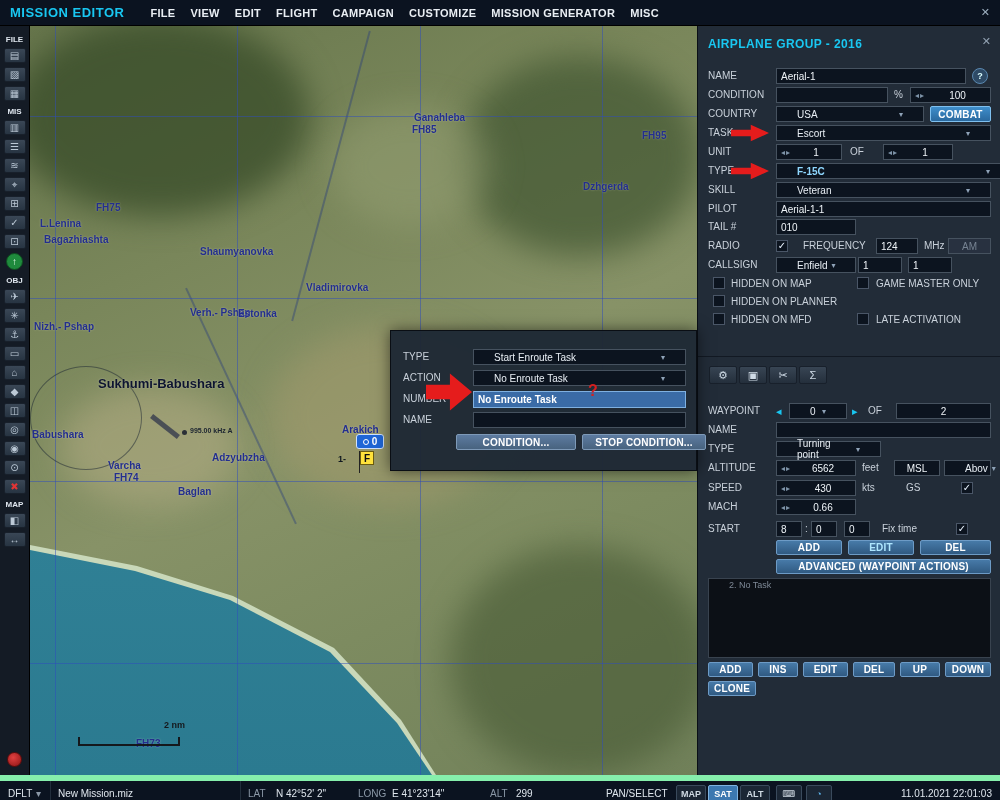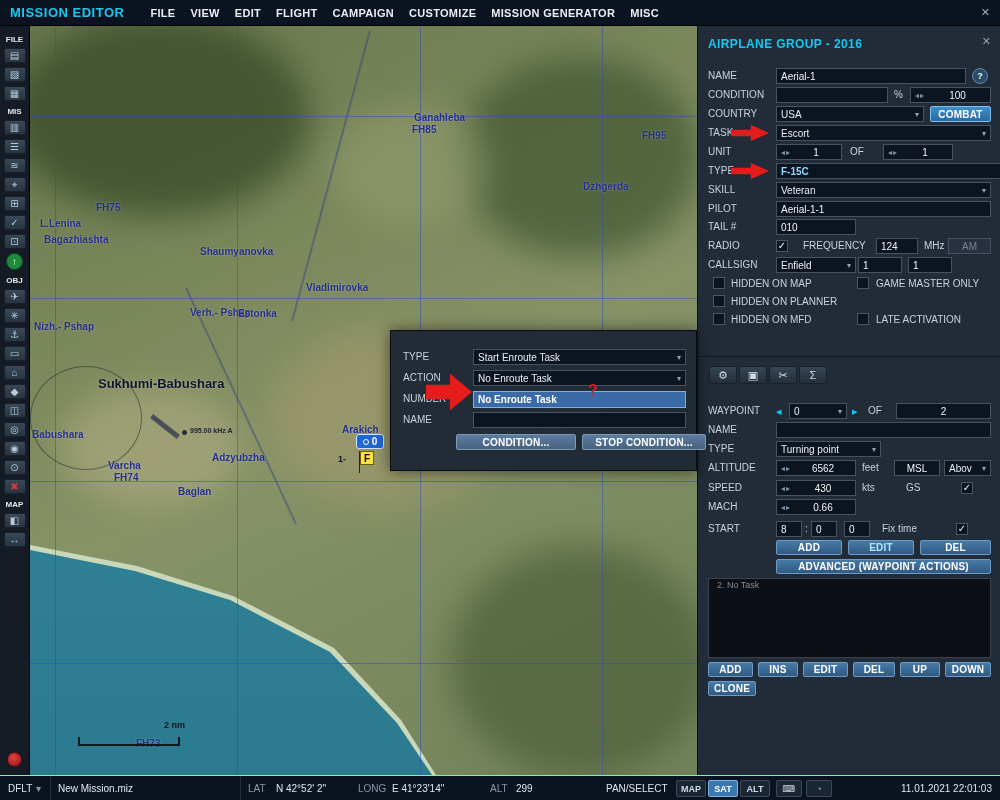--- a/index.html
+++ b/index.html
@@ -35,45 +35,45 @@
 #wpbadge .dot{width:6px;height:6px;border:1px solid #fff;border-radius:50%}
 #wppole{position:absolute;left:329px;top:425px;width:1px;height:22px;background:#222}
 #wpflag{position:absolute;left:330px;top:425px;width:14px;height:14px;background:#ffe23c;border:1px solid #6b5c10;color:#111;font-size:10px;font-weight:bold;text-align:center;line-height:13px}
 #wpnum{position:absolute;left:308px;top:428px;color:#101820;font-size:9px;font-weight:bold}
 #scalebar{position:absolute;left:48px;top:711px;width:102px;height:9px;border-left:2px solid #15181c;border-right:2px solid #15181c;border-bottom:2px solid #15181c}
 
 .lbl{position:absolute;color:#c9d1da;font-size:10px;white-space:nowrap}
 .inp{position:absolute;height:16px;background:#0c141f;border:1px solid #46525f;color:#eef3f7;font-size:10px;padding:0 4px;font-family:inherit;outline:none}
 .box{position:absolute;height:16px;background:#0c141f;border:1px solid #46525f;color:#eef3f7;font-size:10px;display:flex;align-items:center;padding:0 4px}
 .box.ctr{justify-content:center}
-.sel{position:absolute;height:16px;background:#0c141f;border:1px solid #46525f;color:#e8eef4;font-size:10px;display:flex;align-items:center;justify-content:space-between;padding:0 4px}
+.sel{position:absolute;height:16px;background:#0c141f;border:1px solid #46525f;color:#e8eef4;font-size:10px;display:flex;align-items:center;justify-content:space-between;padding:0 20px}
 .sel .ct{color:#8fa3b8;font-size:8px;margin-left:4px}
 .spin{position:absolute;height:16px;background:#0c141f;border:1px solid #46525f;color:#eef3f7;font-size:10px;display:flex;align-items:center;padding:0 4px;gap:4px}
 .spin .ar{color:#7e93a8;font-size:8px;letter-spacing:1px}
 .spin .v{flex:1;text-align:center}
 .chk{position:absolute;width:12px;height:12px;background:#0c141f;border:1px solid #4a5667;color:#eaf4ff;font-size:10px;line-height:10px;text-align:center}
 .btn{position:absolute;height:15px;background:linear-gradient(#477aa8,#305a82);border:1px solid #6d9bc6;border-radius:2px;color:#fff;font-size:10px;font-weight:bold;display:flex;align-items:center;justify-content:center;letter-spacing:.2px}
 .btn.cy{color:#aee6ff}
 .btn.gray{background:linear-gradient(#5d7ba0,#48637f);border-color:#7e9ab8}
 
 #panel{position:absolute;left:697px;top:26px;width:303px;height:749px;background:#222c38;z-index:15;border-left:1px solid #0a0f16}
 #panel .hdr{position:absolute;left:10px;top:11px;color:#19c7f1;font-weight:bold;font-size:12px;letter-spacing:.4px}
 #panel .pclose{position:absolute;right:9px;top:9px;color:#93a3b3;font-size:11px}
 #helpbtn{position:absolute;left:274px;top:42px;width:16px;height:16px;border-radius:50%;background:#2e4a66;border:1px solid #5a88b0;color:#dff;font-size:9px;font-weight:bold;text-align:center;line-height:14px}
 #divider{position:absolute;left:0;top:330px;width:303px;height:1px;background:#121923}
 .tab{position:absolute;top:340px;width:28px;height:18px;background:linear-gradient(#384554,#242f3c);border:1px solid #18202b;border-radius:2px;color:#cfdbe6;font-size:11px;text-align:center;line-height:16px}
 .navar{position:absolute;color:#19c7f1;font-size:11px;font-weight:bold}
 #actlist{position:absolute;left:10px;top:552px;width:283px;height:80px;background:#0c1016;border:1px solid #39434f}
 .act1{height:15px;background:#29333f;color:#e8edf2;font-size:9px;padding:1px 4px;white-space:pre}
-.act2{height:15px;color:#7e8996;font-size:9px;padding:1px 8px;white-space:pre}
+.act2{height:15px;color:#7e8996;font-size:9px;padding:1px 20px;white-space:pre}
 
 #dlg{position:absolute;left:390px;top:330px;width:307px;height:141px;background:rgba(30,40,53,.97);border:1px solid #0a0e14;box-shadow:0 0 14px rgba(0,0,0,.55);z-index:18}
 #ddsel{position:absolute;left:82px;top:60px;width:213px;height:17px;background:#3a6ba6;border:1px solid #7fb0e0;color:#fff;font-size:10px;font-weight:bold;display:flex;align-items:center;padding:0 4px}
 
-#sb{position:absolute;left:0;top:775px;width:1000px;height:25px;background:#0b1320;border-top:1px solid #86efac;z-index:30}
+#sb{position:absolute;left:0;top:775px;width:1000px;height:25px;background:#0b1320;border-top:6px solid #86efac;z-index:30}
 .sbt{position:absolute;top:7px;font-size:10px;color:#dfe6ed;white-space:nowrap}
 .sbl{color:#8b98a7}
 .sbsep{position:absolute;top:0;width:1px;height:25px;background:#222e3c}
 .sbb{position:absolute;top:4px;height:17px;background:#1b2634;border:1px solid #3a4a5c;border-radius:2px;color:#cfd9e2;font-size:9px;font-weight:bold;display:flex;align-items:center;justify-content:center}
 .sbb.on{background:#3c78b0;border-color:#7fb3e0;color:#fff}
 
 .ra{position:absolute;background:#e51c1c;clip-path:polygon(0% 32%,52% 32%,52% 4%,100% 50%,52% 96%,52% 68%,0% 68%);filter:drop-shadow(0 1px 1px rgba(60,0,0,.6));z-index:40}
 #q{position:absolute;left:588px;top:382px;color:#d61f1f;font-weight:bold;font-size:16px;z-index:40}
 </style>
 </head>

